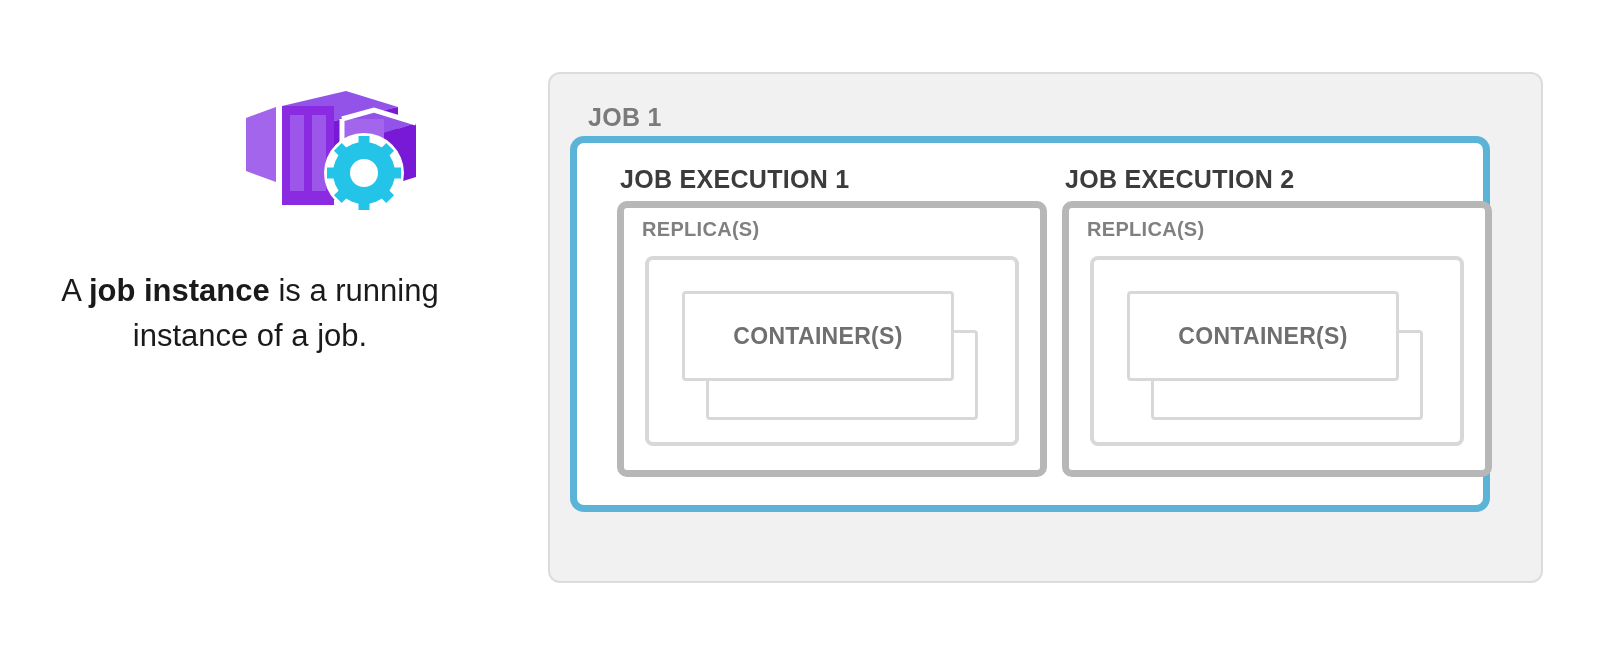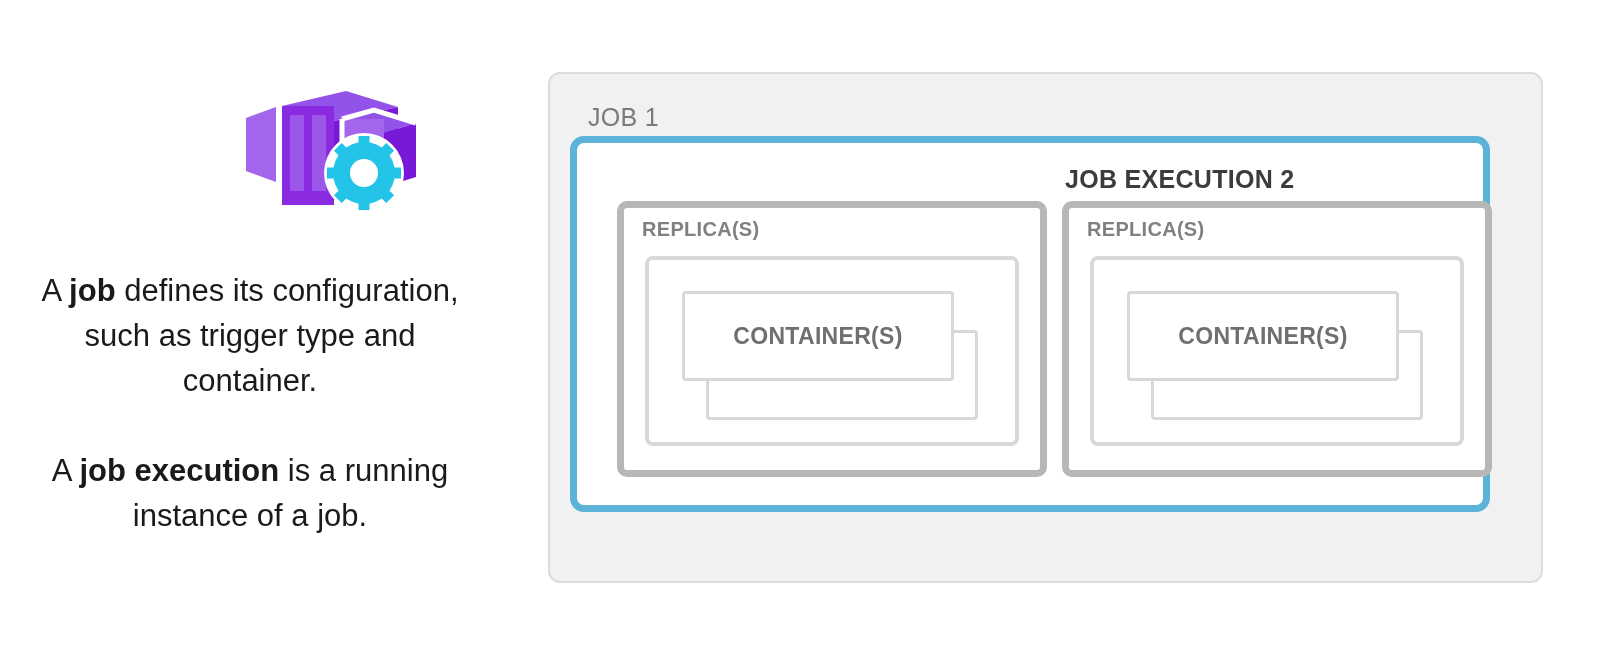--- a/index.html
+++ b/index.html
@@ -82,21 +82,21 @@
     background: #f1f1f1;
     border: 2px solid #dcdcdc;
     border-radius: 12px;
   }
 
   .job-label {
     position: absolute;
     left: 588px;
     top: 103px;
     font-size: 25px;
-    font-weight: 400;
+    font-weight: 700;
     letter-spacing: 0.3px;
     color: #7a7a7a;
   }
 
   #job-box {
     position: absolute;
     left: 570px;
     top: 136px;
     width: 920px;
     height: 376px;
@@ -248,36 +248,36 @@
             <rect x="-37" y="-5.5" width="12" height="11" transform="rotate(45)"></rect>
             <rect x="25" y="-5.5" width="12" height="11" transform="rotate(45)"></rect>
           </g>
           <circle cx="0" cy="0" r="14" fill="#ffffff"></circle>
         </g>
       </g>
     </svg>
   </div>
 
   <div id="description-block">
-    <p class="para"><span>A </span><b>job</b><span> defines its configuration, such as trigger type and container.</span></p>
-    <p class="para"><span>A </span><b>job execution</b><span> is a running instance of a job.</span></p>
+    <p class="para"><span>A </span><b>job instance</b><span> is a running instance of a job.</span></p>
   </div>
 
 </div>
 
 <div id="diagram">
 
 
   <div id="environment-box"></div>
 
   <div class="job-label">JOB 1</div>
 
   <div id="job-box">
 
     <div class="exec-col" id="exec-col-1">
+      <div class="exec-label">JOB EXECUTION 1</div>
       <div class="replica-box">
         <div class="replica-label">REPLICA(S)</div>
         <div class="replica-inner-box">
           <div class="container-stack">
             <div class="container-back"></div>
             <div class="container-front">
               <span class="container-label">CONTAINER(S)</span>
             </div>
           </div>
         </div>

